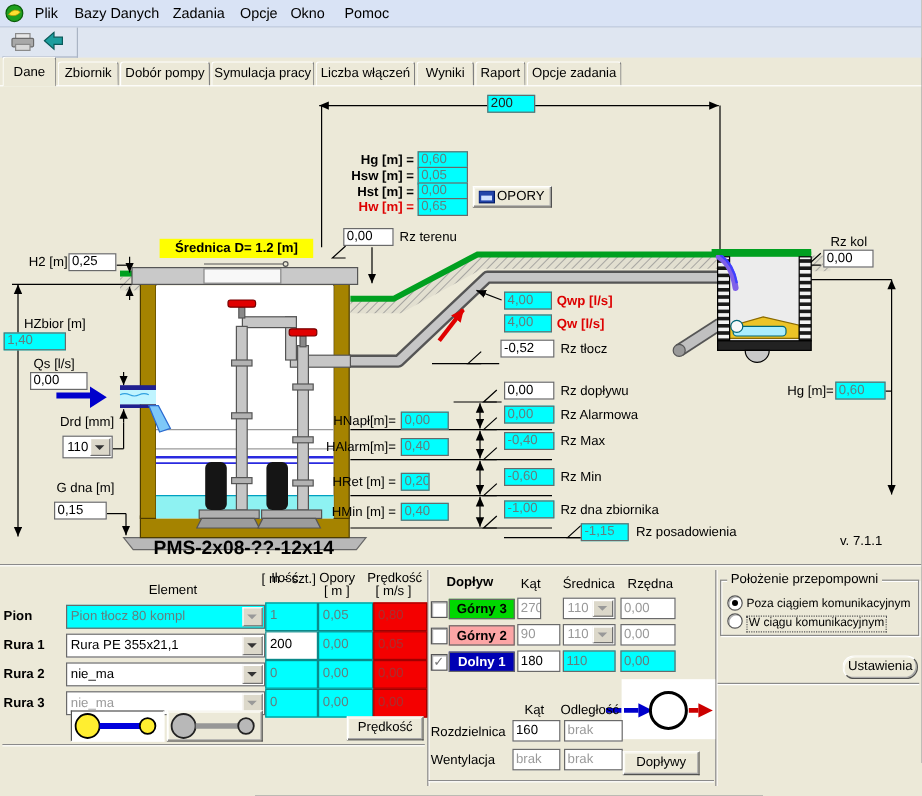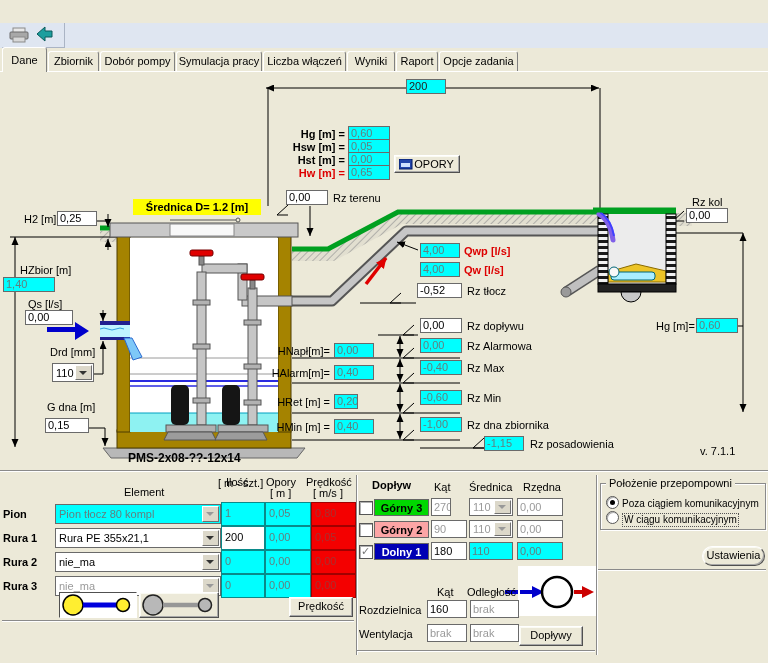--- a/index.html
+++ b/index.html
@@ -51,20 +51,34 @@
   .tab.active{top:47px;height:25px;line-height:24px;z-index:6;background:#ece9d8;}
   #pagetop{position:absolute;left:0;top:71px;width:768px;height:1px;background:#fff;z-index:5;}
   .ylab{position:absolute;background:#ffff00;font-weight:bold;text-align:center;line-height:16px;height:16px;}
   svg{position:absolute;left:0;top:0;}
 </style>
 </head>
 <body>
 
 <div id="win">
 
+  <div id="menubar">
+    <span class="abs" style="left:4px;top:3px;">
+      <svg width="16" height="16">
+          <circle cx="8" cy="8" r="7" fill="#1fa01f" stroke="#0a5c0a"></circle>
+          <path d="M3,9 Q8,3 13,7 Q9,12 3,9 Z" fill="#ffe030" stroke="#b89000" stroke-width="0.6"></path>
+        </svg>
+    </span>
+    <span class="mi" style="left:29px;">Plik</span>
+    <span class="mi" style="left:62px;">Bazy Danych</span>
+    <span class="mi" style="left:144px;">Zadania</span>
+    <span class="mi" style="left:200px;">Opcje</span>
+    <span class="mi" style="left:242px;">Okno</span>
+    <span class="mi" style="left:287px;">Pomoc</span>
+  </div>
 
   <div id="toolbar">
     <div id="toolgrp">
       <span class="abs" style="left:7px;top:4px;">
         <svg width="20" height="16">
             <rect x="4" y="1" width="12" height="5" fill="#e8e8e8" stroke="#8a8a8a"></rect>
             <rect x="1" y="5" width="18" height="7" rx="1" fill="#a8a8a8" stroke="#6a6a6a"></rect>
             <rect x="4" y="10" width="12" height="5" fill="#d8d8d8" stroke="#8a8a8a"></rect>
           </svg>
       </span>
@@ -269,21 +283,21 @@
     <span class="val">110</span>
     <span class="db">
         <i></i>
       </span>
   </div>
 
   <div class="lbl" style="left:47px;top:401px;">G dna [m]</div>
   <div class="fld" style="left:45px;top:418px;width:44px;">0,15</div>
 
   <div class="ylab" style="left:133px;top:199px;width:128px;">Średnica D= 1.2 [m]</div>
-  <div class="lbl bb" style="left:128px;top:452px;font-size:12px;">PMS-2x08-??-12x14</div>
+  <div class="lbl bb" style="left:128px;top:452px;font-size:16px;">PMS-2x08-??-12x14</div>
 
   <div class="fld cy" style="left:420px;top:243px;width:40px;">4,00</div>
   <div class="lbl bb redtx" style="left:464px;top:245px;">Qwp [l/s]</div>
   <div class="fld cy" style="left:420px;top:262px;width:40px;">4,00</div>
   <div class="lbl bb redtx" style="left:464px;top:264px;">Qw [l/s]</div>
 
   <div class="fld" style="left:417px;top:283px;width:45px;">-0,52</div>
   <div class="lbl" style="left:467px;top:285px;">Rz tłocz</div>
 
   <div class="fld" style="left:420px;top:318px;width:42px;">0,00</div>

